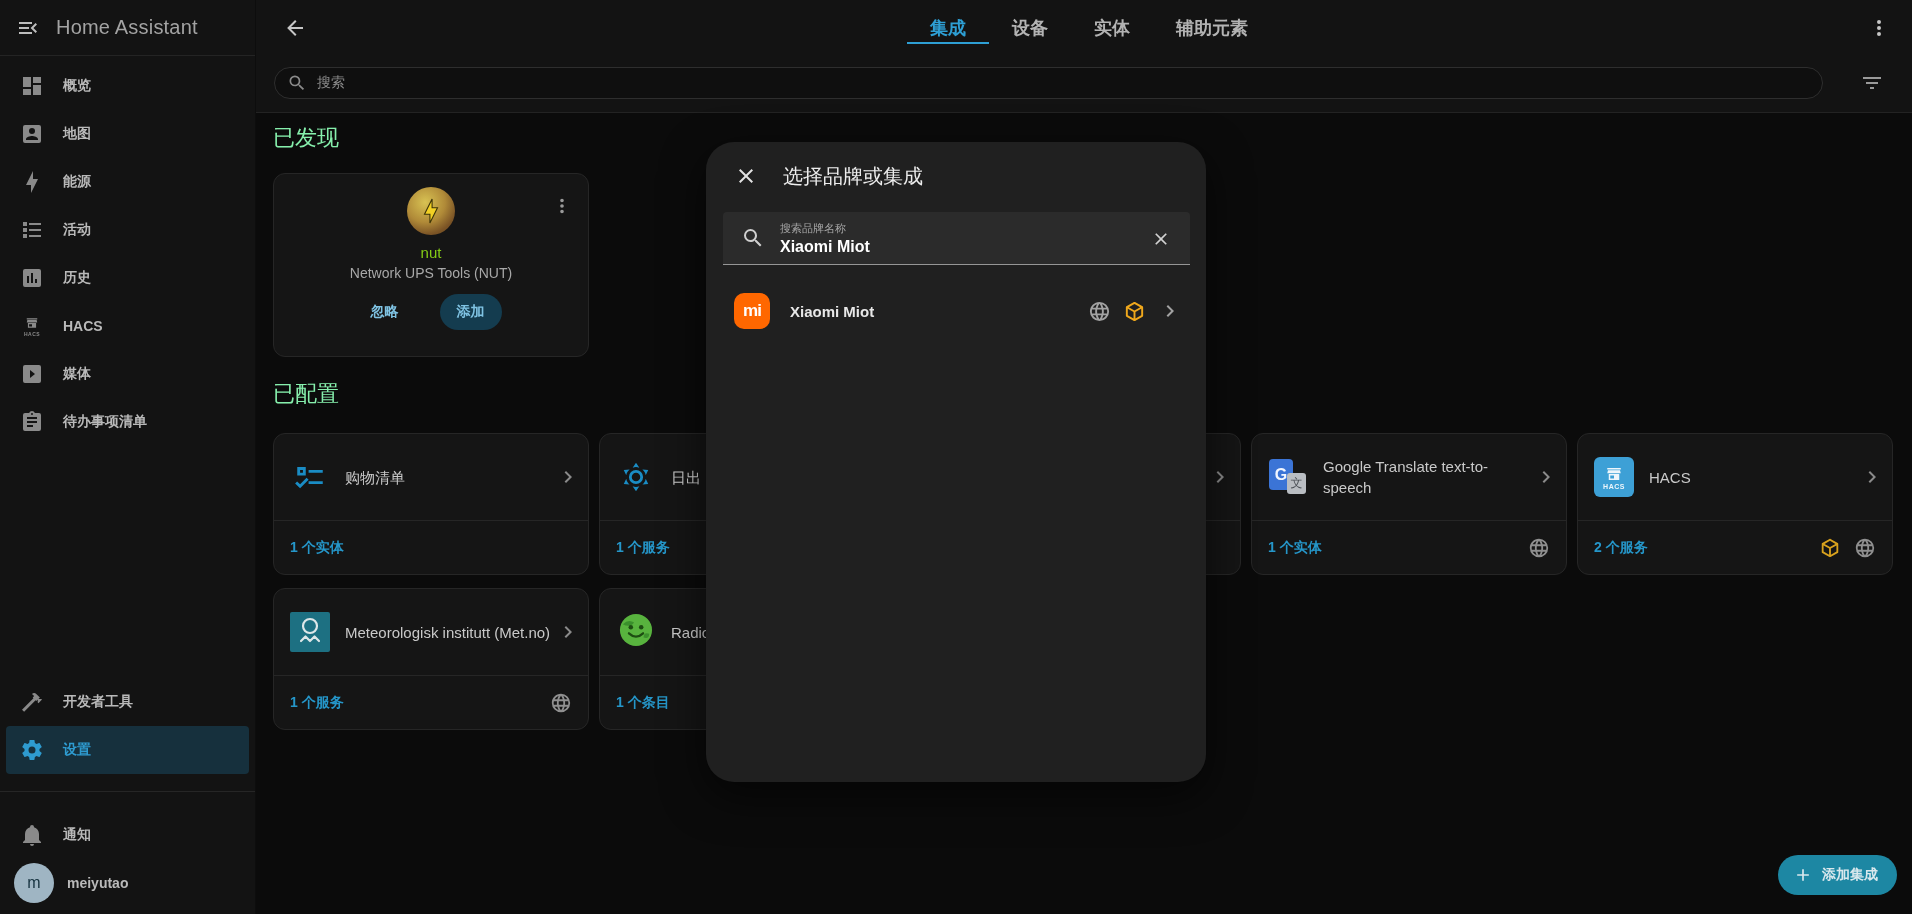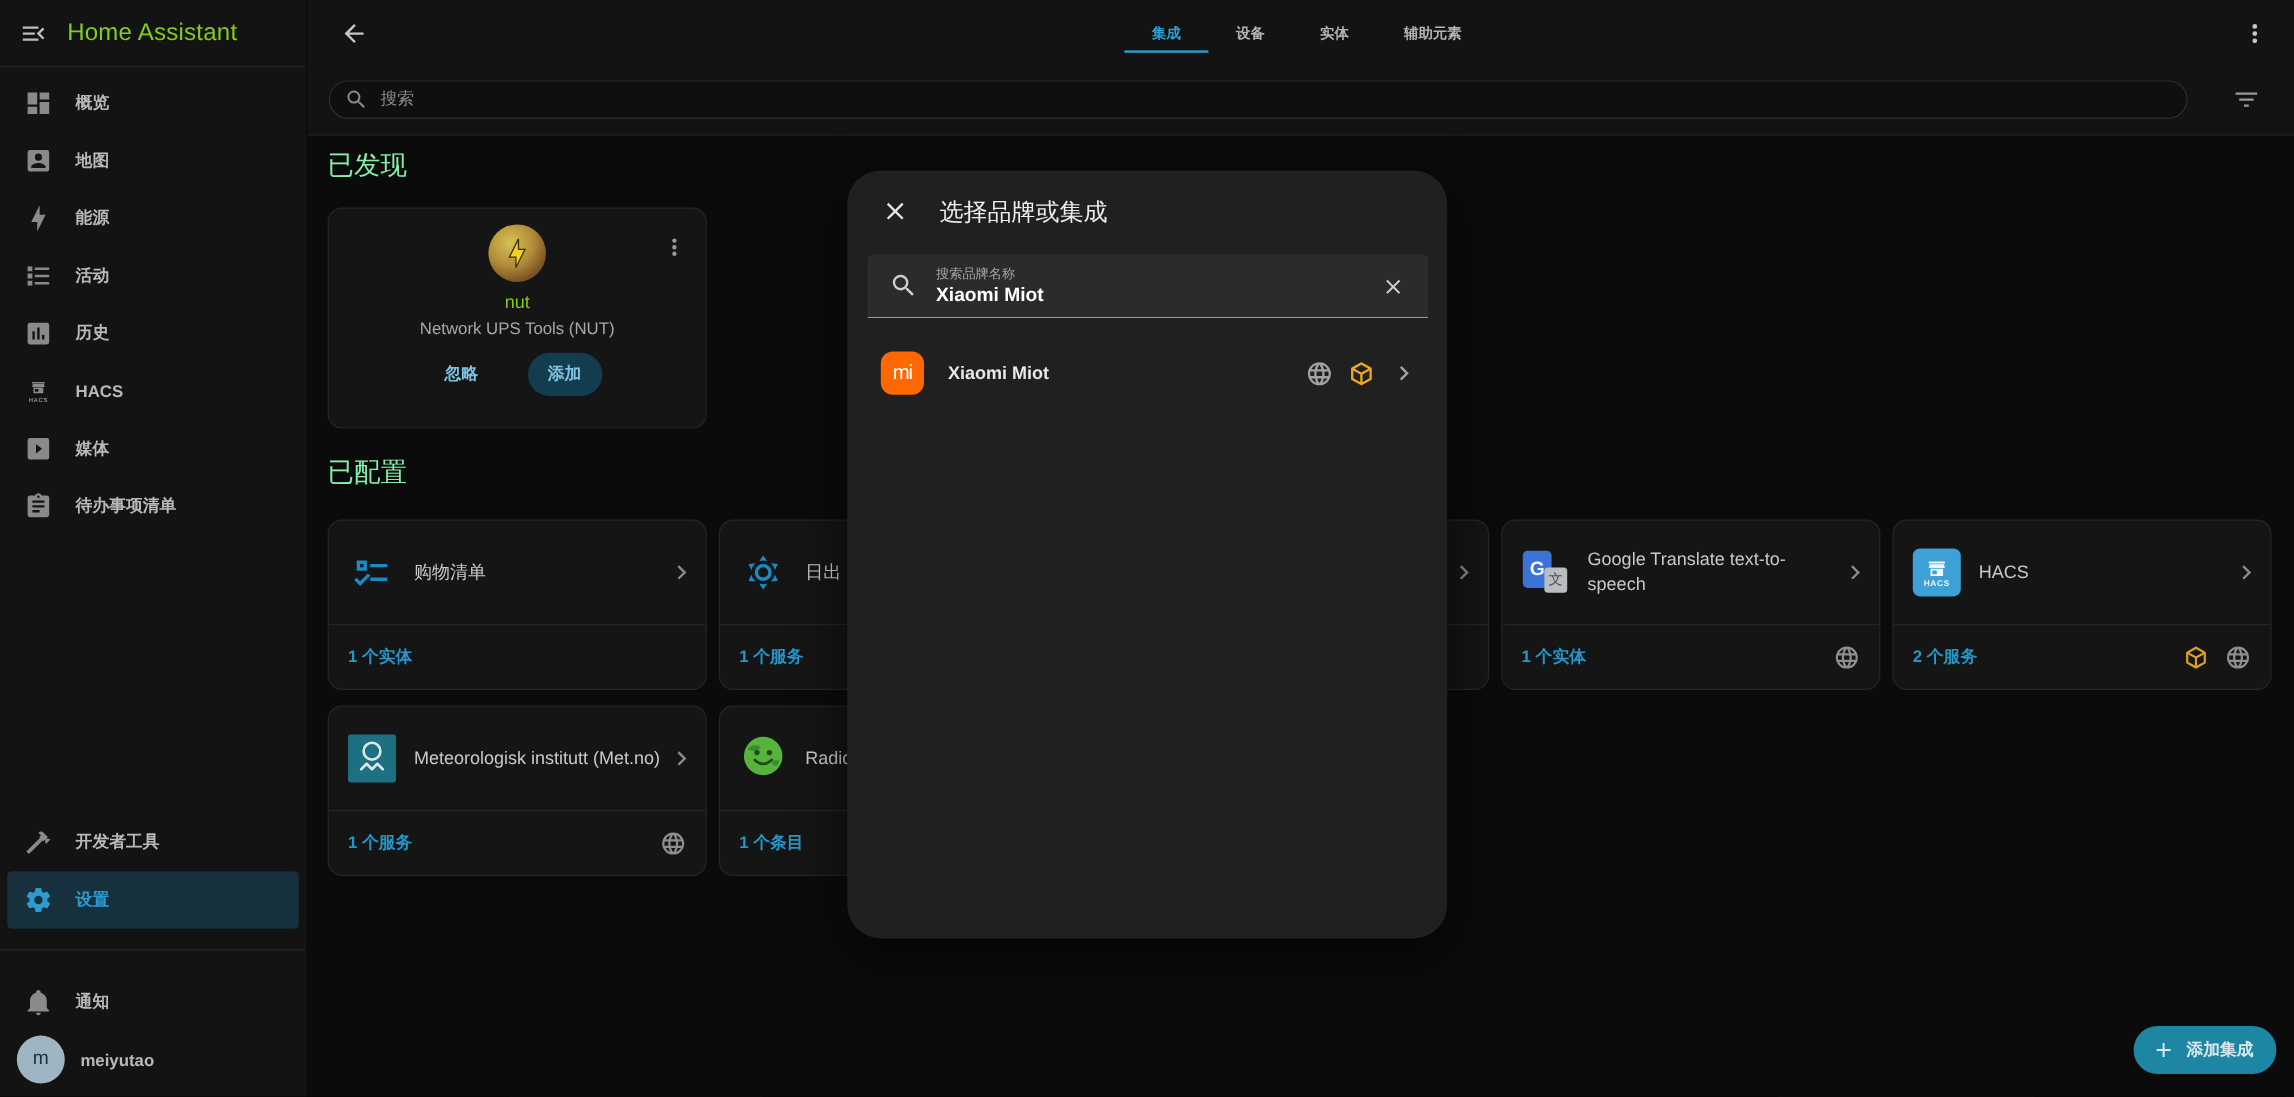--- a/index.html
+++ b/index.html
@@ -4,41 +4,41 @@
 <style>
   * { margin:0; padding:0; box-sizing:border-box; }
   html,body { background:#000; }
   body { font-family:"Liberation Sans","DejaVu Sans",sans-serif; }
   .viewport { position:relative; width:1912px; height:914px; overflow:hidden; background:#0b0b0b; }
 
   
   .sidebar { position:absolute; left:0; top:0; width:256px; height:914px; background:#131313; border-right:1px solid #0d0d0d; z-index:5; }
   .sb-header { height:56px; display:flex; align-items:center; border-bottom:1px solid #242424; }
   .menu-btn { width:48px; height:48px; margin-left:4px; display:flex; align-items:center; justify-content:center; color:#bdbdbd; cursor:pointer; }
-  .sb-title { margin-left:4px; font-size:20px; color:#84cc16; letter-spacing:.2px; }
+  .sb-title { margin-left:4px; font-size:20px; color:#a3a3a3; letter-spacing:.2px; }
   .sb-nav { padding-top:6px; }
   .sb-item { position:relative; height:48px; display:flex; align-items:center; margin:0 6px; border-radius:4px; color:#bdbdbd; cursor:pointer; }
   .sb-item .sb-ic { width:24px; height:24px; margin-left:14px; display:flex; align-items:center; justify-content:center; color:#8a8a8a; }
   .sb-item .sb-label { margin-left:19px; font-size:14px; font-weight:600; color:#b9b9b9; }
   .sb-item.active { background:#16303d; }
   .sb-item.active .sb-ic, .sb-item.active .sb-label { color:#2e9bd0; }
   .sb-bottom { position:absolute; left:0; top:678px; width:100%; }
   .sb-divider { height:1px; background:#262626; margin-top:17px; }
   .sb-notify { margin-top:19px; }
   .hacs-glyph { display:flex; flex-direction:column; align-items:center; color:inherit; }
   .hacs-glyph i { font-style:normal; font-size:5px; font-weight:bold; letter-spacing:.5px; margin-top:1px; }
   .avatar { width:40px; height:40px; border-radius:50%; background:#9fb5c3; color:#16323f; display:flex; align-items:center; justify-content:center; font-size:16px; margin-left:8px; flex:none; }
   .sb-user .sb-label { margin-left:13px; }
 
   
   .header { position:absolute; left:256px; top:0; width:1656px; height:113px; background:#131313; border-bottom:1px solid #232323; z-index:4; }
   .header-row1 { position:relative; height:56px; display:flex; align-items:center; }
   .back-btn { width:48px; height:48px; margin-left:15px; display:flex; align-items:center; justify-content:center; color:#c6c6c6; cursor:pointer; flex:none; }
   .tabs { flex:1; display:flex; justify-content:center; align-self:stretch; }
-  .tab { position:relative; display:flex; align-items:center; justify-content:center; padding:0 23px; font-size:12px; font-weight:600; color:#b3b3b3; cursor:pointer; }
+  .tab { position:relative; display:flex; align-items:center; justify-content:center; padding:0 23px; font-size:18px; font-weight:600; color:#b3b3b3; cursor:pointer; }
   .tab.active { color:var(--primary); }
   .tab.active::after { content:""; position:absolute; left:0; right:0; bottom:12px; height:2px; background:var(--primary); }
   .dots-btn { width:40px; height:40px; margin-right:13px; display:flex; align-items:center; justify-content:center; color:#c6c6c6; cursor:pointer; flex:none; }
   .header-row2 { position:relative; height:56px; }
   .search-pill { position:absolute; left:18px; top:11px; width:1549px; height:32px; border:1px solid #2e2e2e; background:#0f0f0f; border-radius:16px; display:flex; align-items:center; cursor:text; }
   .search-pill .sp-ic { margin-left:12px; color:#8a8a8a; display:flex; }
   .search-pill .sp-ph { margin-left:10px; font-size:14px; color:#8a8a8a; }
   .filter-btn { position:absolute; right:28px; top:15px; width:24px; height:24px; color:#9a9a9a; cursor:pointer; }
 
   
@@ -84,21 +84,21 @@
   .dlg-close { width:28px; height:28px; color:#e2e2e2; display:flex; align-items:center; justify-content:center; cursor:pointer; flex:none; }
   .dlg-title { margin-left:23px; font-size:20px; font-weight:500; color:#ededed; }
   .dlg-search { position:relative; margin:22px 16px 0 17px; height:53px; background:#2b2b2b; border-radius:4px 4px 0 0; border-bottom:1px solid #969696; display:flex; align-items:center; cursor:text; }
   .dlg-search .ds-ic { margin-left:18px; color:#cfcfcf; display:flex; flex:none; }
   .ds-texts { margin-left:15px; display:flex; flex-direction:column; }
   .ds-label { font-size:11px; color:#a5a5a5; }
   .ds-value { margin-top:2px; font-size:16px; font-weight:600; color:#ffffff; }
   .ds-clear { position:absolute; right:16px; top:14px; width:26px; height:26px; color:#d2d2d2; display:flex; align-items:center; justify-content:center; cursor:pointer; }
   .dlg-results { margin-top:18px; }
   .dlg-row { height:56px; display:flex; align-items:center; padding:0 24px 0 28px; cursor:pointer; }
-  .mi-logo { width:36px; height:36px; border-radius:10px; background:var(--mi); color:#fff; font-size:17px; font-weight:400; letter-spacing:-1px; display:flex; align-items:center; justify-content:center; flex:none; }
+  .mi-logo { width:36px; height:36px; border-radius:10px; background:var(--mi); color:#fff; font-size:17px; font-weight:700; letter-spacing:-1px; display:flex; align-items:center; justify-content:center; flex:none; }
   .dlg-row-name { margin-left:20px; flex:1; font-size:15px; font-weight:600; color:#e8e8e8; }
   .dlg-row-icons { display:flex; align-items:center; gap:12px; color:#a2a2a2; }
   .dlg-row-icons .badge-package-icon { color:var(--amber-bright); }
 
   
   .fab { position:absolute; right:15px; bottom:19px; height:40px; border:none; border-radius:20px; background:var(--fab-bg); color:#d9e8ed; display:flex; align-items:center; padding:0 19px 0 15px; font-size:14px; font-weight:600; cursor:pointer; z-index:3; font-family:inherit; }
   .fab .fab-plus { display:flex; margin-right:9px; }
 </style>
 </head>
 <body>

